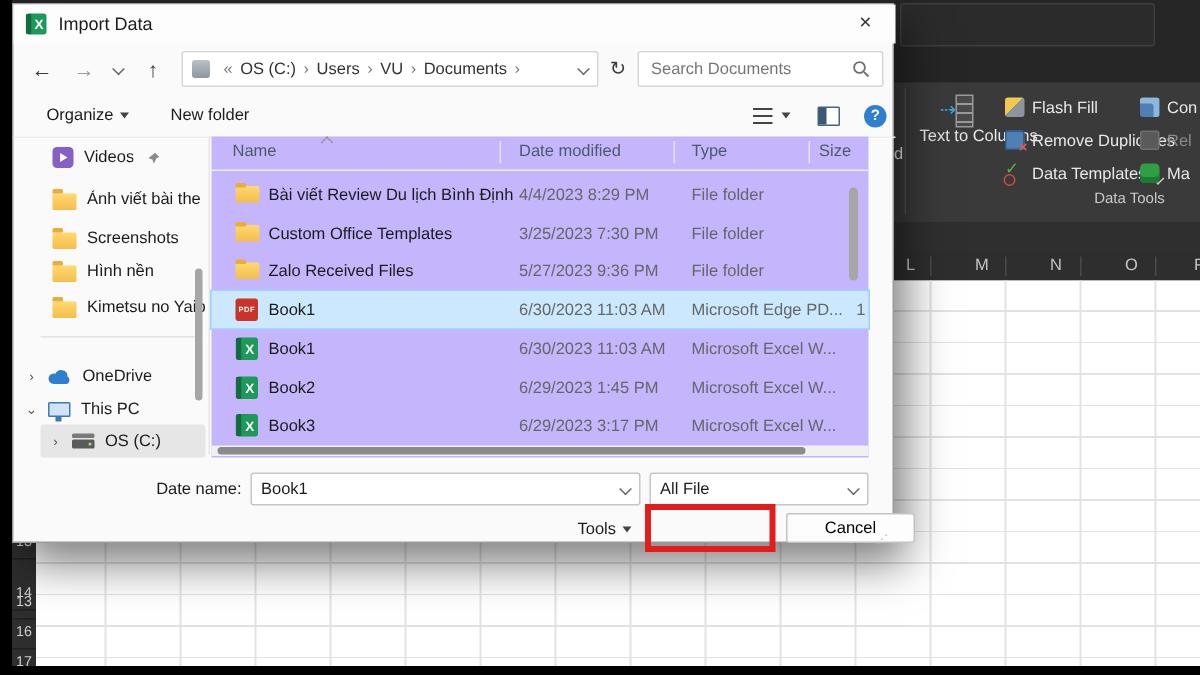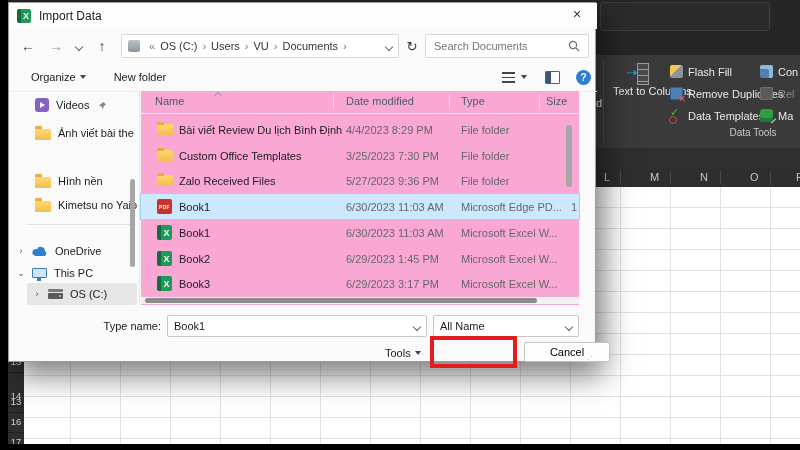--- a/index.html
+++ b/index.html
@@ -230,20 +230,24 @@
       <span class="vid"></span>
       <span class="side-label">Videos</span>
       <svg width="9" height="9" viewBox="0 0 10 10" style="margin-left:2px;flex:none">
         <path d="M6 1 L9 4 L7 5 L5 9 L4 6 L1 5 Z" fill="#8a8a8a"></path>
       </svg>
     </div>
     <div class="side-item" style="top:30px;padding-left:26px">
       <span class="fold"></span>
       <span class="side-label">Ảnh viết bài the</span>
     </div>
+    <div class="side-item" style="top:56px;padding-left:26px">
+      <span class="fold"></span>
+      <span class="side-label">Screenshots</span>
+    </div>
     <div class="side-item" style="top:78px;padding-left:26px">
       <span class="fold"></span>
       <span class="side-label">Hình nền</span>
     </div>
     <div class="side-item" style="top:102px;padding-left:26px">
       <span class="fold"></span>
       <span class="side-label">Kimetsu no Yaib</span>
     </div>
 
     <div class="abs" style="left:18px;top:133px;width:108px;height:1px;background:#e2e2e2"></div>
@@ -264,21 +268,21 @@
     <div class="side-item" style="top:191px;padding-left:24px">
       <span class="exp">›</span>
       <span class="drivei"></span>
       <span class="side-label">OS (C:)</span>
     </div>
     <div class="abs scrollv" style="left:121px;top:88px;width:5px;height:88px"></div>
   </div>
 
   <div class="abs divider-v" style="left:130px;top:88px;height:212px"></div>
 
-  <div class="abs" style="left:132px;top:88px;width:438px;height:214px;background:#f9a8d4">
+  <div class="abs" style="left:132px;top:88px;width:438px;height:214px;background:#c4b5fd">
 
     <div class="abs" style="left:0;top:0;width:438px;height:22px;border-bottom:1px solid #ededed">
       <span class="col-h" style="left:14px">Name</span>
       <span class="abs" style="left:74px;top:-2px"><span class="chev" style="transform:rotate(-135deg);border-color:#9a9a9a"></span></span>
       <span class="col-h" style="left:205px">Date modified</span>
       <span class="col-h" style="left:320px">Type</span>
       <span class="col-h" style="left:405px">Size</span>
       <span class="hdr-sep" style="left:192px"></span>
       <span class="hdr-sep" style="left:308px"></span>
       <span class="hdr-sep" style="left:398px"></span>
@@ -336,27 +340,27 @@
 
     <div class="abs" style="left:425px;top:24px;width:6px;height:162px">
       <div class="scrollv" style="position:absolute;top:10px;width:6px;height:62px"></div>
     </div>
     <div class="abs" style="left:0;top:206px;width:438px;height:7px;background:#f1f1f1">
       <div style="position:absolute;left:4px;top:1px;width:392px;height:5px;background:#8b8b8b;border-radius:3px"></div>
     </div>
   </div>
 
   <div class="abs" style="left:0;top:306px;width:588px;height:54px">
-    <span class="abs" style="left:92px;top:11px;width:60px;text-align:right">Type name:</span>
+    <span class="abs" style="left:92px;top:11px;width:60px;text-align:right">Date name:</span>
     <div class="combo abs" style="left:158px;top:6px;width:260px;height:22px;padding:0 6px">
       <span>Book1</span>
       <span style="margin-left:auto"><span class="chev chev-d"></span></span>
     </div>
     <div class="combo abs" style="left:424px;top:6px;width:146px;height:22px;padding:0 6px">
-      <span>All Name</span>
+      <span>All File</span>
       <span style="margin-left:auto"><span class="chev chev-d"></span></span>
     </div>
 
     <span class="abs" style="left:376px;top:38px;display:flex;align-items:center">
       <span>Tools</span>
         <span class="caret"></span>
     </span>
 
     <div class="abs red-anno" style="left:421px;top:27px;width:87px;height:32px"></div>
     <button class="btn abs" style="left:515px;top:33px;width:86px;height:20px;font:inherit">Cancel</button>

